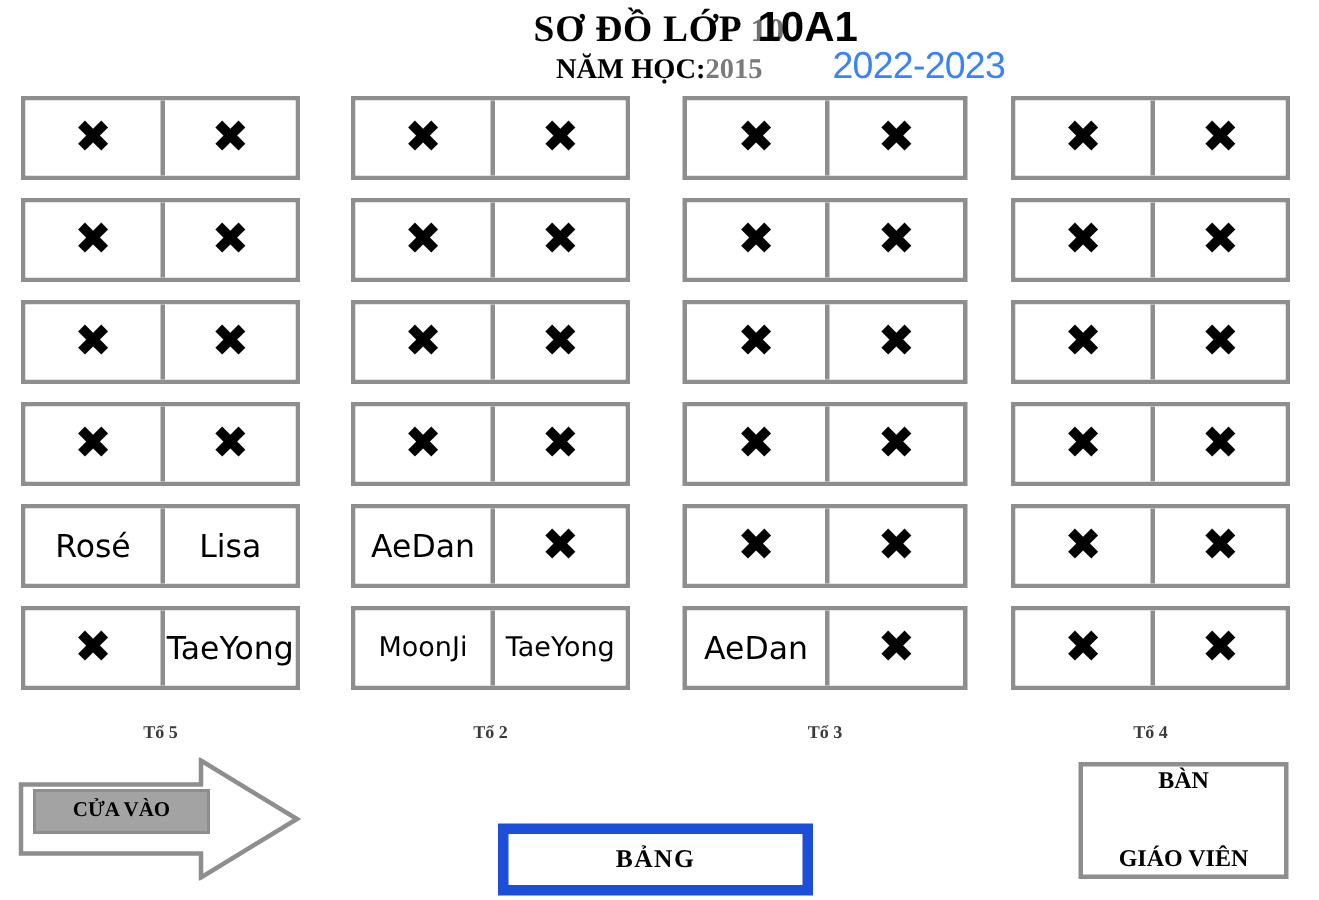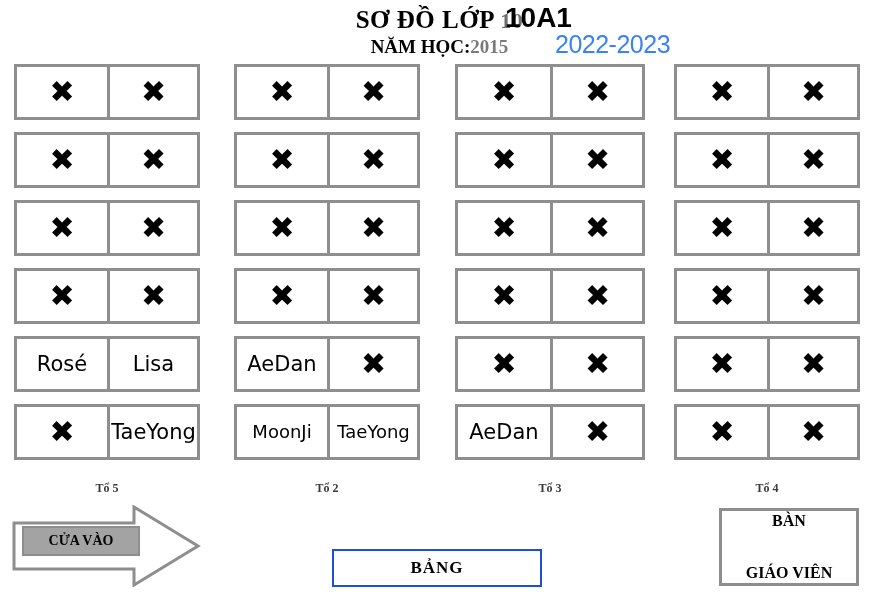--- a/index.html
+++ b/index.html
@@ -184,23 +184,23 @@
     color: #000;
     white-space: nowrap;
   }
 
   
   .board {
     position: absolute;
     left: 332px;
     top: 549px;
     width: 210px;
-    height: 38px;
+    height: 48px;
     box-sizing: border-box;
-    border: 2px solid #1d4ed8;
+    border: 7px solid #1d4ed8;
     background: #ffffff;
     display: flex;
     align-items: center;
     justify-content: center;
     font-family: "Liberation Serif", serif;
     font-weight: bold;
     font-size: 17px;
     letter-spacing: 1px;
     color: #000;
   }

